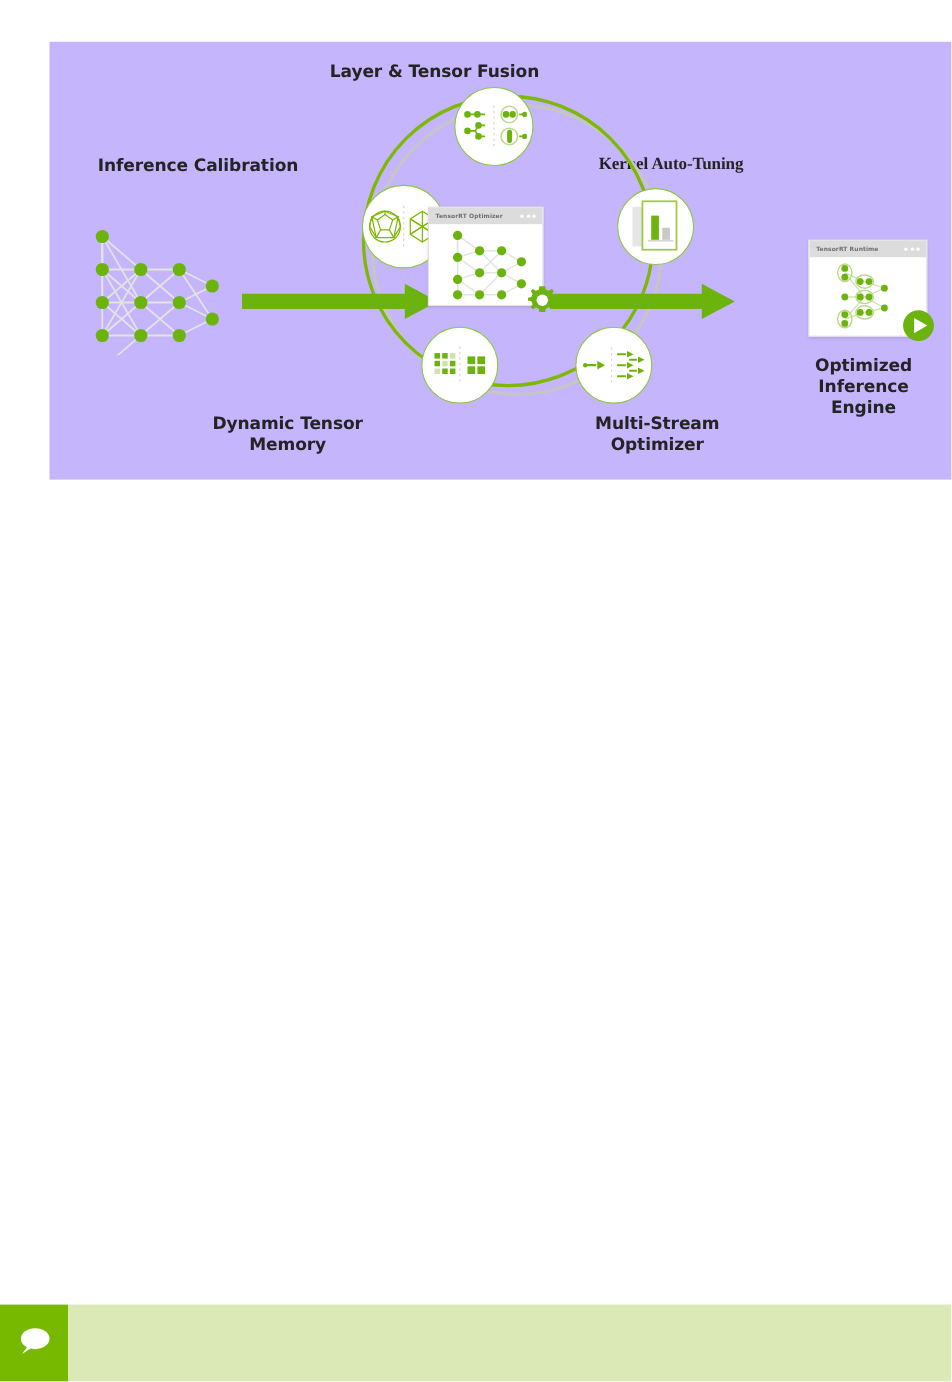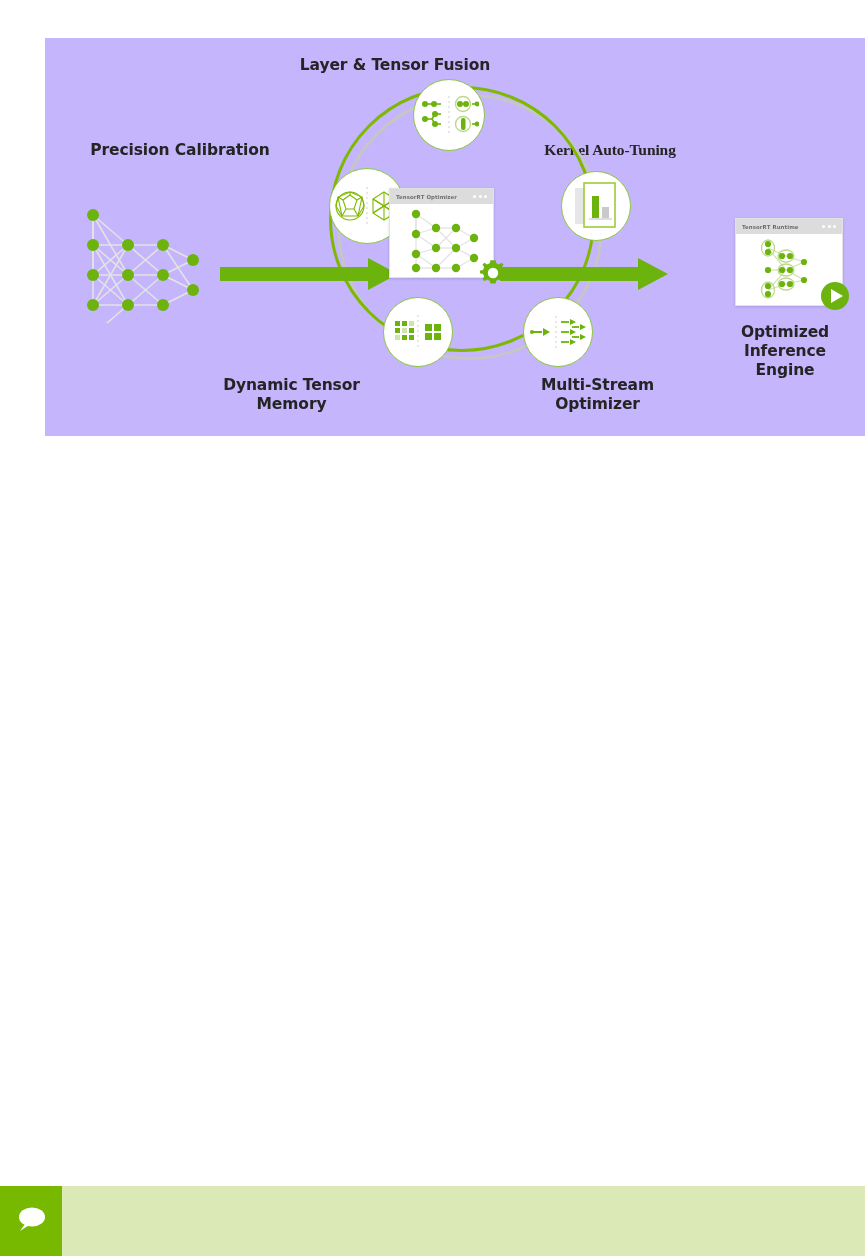--- a/index.html
+++ b/index.html
@@ -119,25 +119,25 @@
 </style>
 </head>
 <body>
 
 <div id="page">
 
   <div id="figure">
 
     <div class="lbl" style="left:240px; top:18px; width:220px;">Layer &amp; Tensor Fusion</div>
 
-    <div class="lbl" style="left:30px; top:103px; width:210px;">Precision Calibration</div>
+    <div class="lbl" style="left:30px; top:103px; width:210px;">Inference Calibration</div>
 
     <div class="lbl" style="left:460px; top:103px; width:210px;font-family:Liberation Serif, serif;">Kernel Auto-Tuning</div>
 
-    <div class="lbl" style="left:144px; top:338px; width:205px;">Dynamic Tensor
+    <div class="lbl" style="left:114px; top:338px; width:205px;">Dynamic Tensor
 Memory</div>
 
     <div class="lbl" style="left:450px; top:338px; width:205px;">Multi-Stream
 Optimizer</div>
 
 
     <div class="lbl" style="left:660px; top:285px; width:160px;">Optimized
 Inference
 Engine</div>
 

